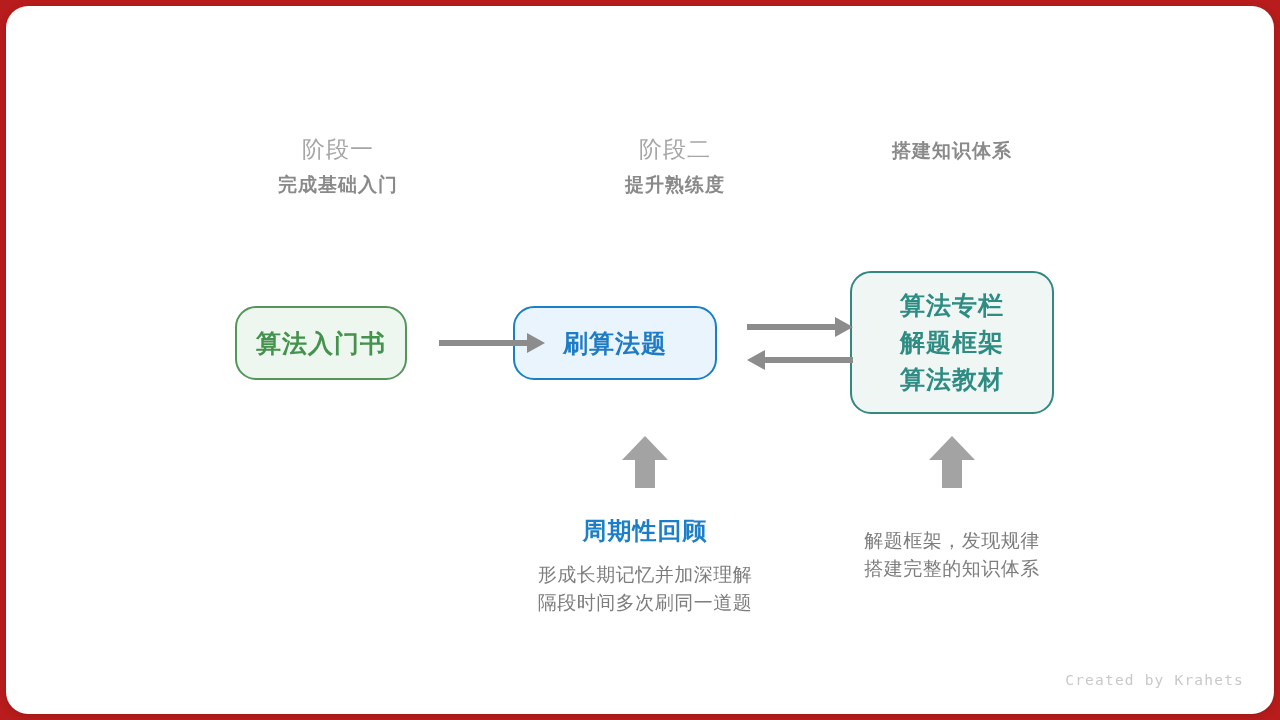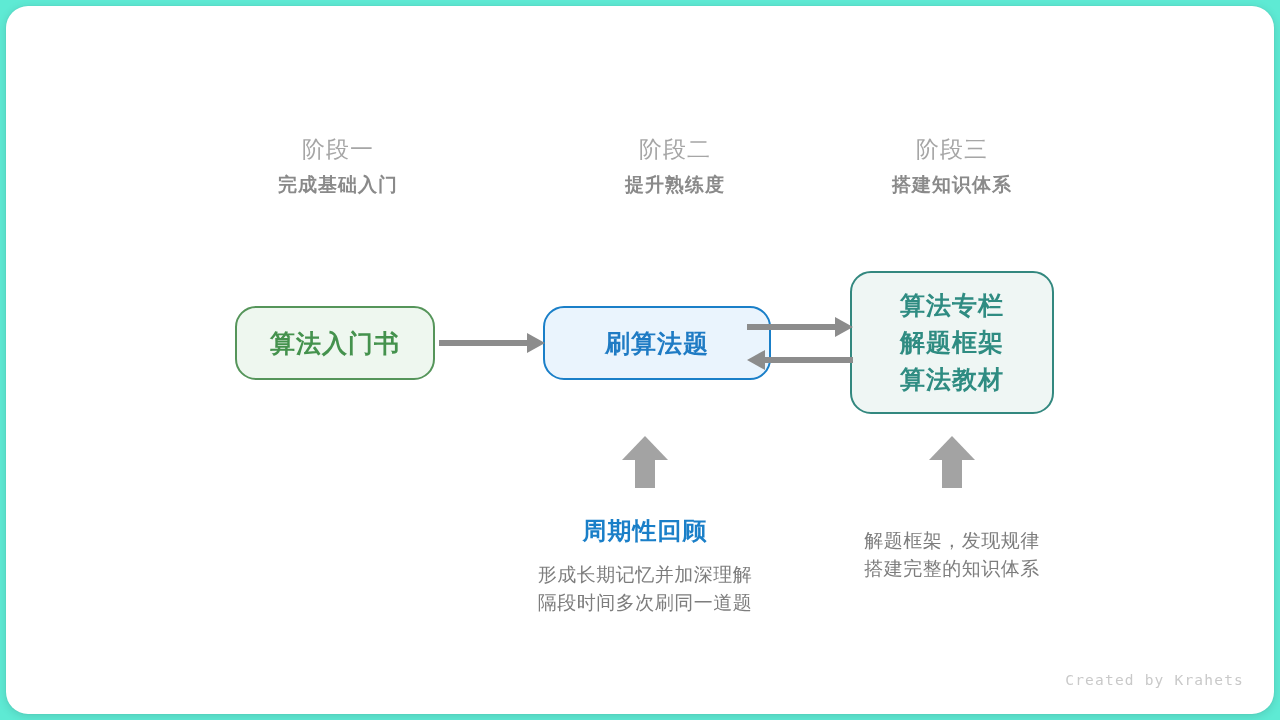--- a/index.html
+++ b/index.html
@@ -11,21 +11,21 @@
     width: 1280px;
     height: 720px;
     overflow: hidden;
     font-family: "Liberation Sans", "DejaVu Sans", sans-serif;
   }
 
   #canvas {
     position: relative;
     width: 1280px;
     height: 720px;
-    background: #5eead4;
+    background: #b91c1c;
   }
 
   
   #card {
     position: absolute;
     left: 6px;
     top: 6px;
     width: 1268px;
     height: 708px;
     background: #ffffff;
@@ -65,29 +65,29 @@
     box-sizing: border-box;
     border-radius: 21px;
     display: flex;
     flex-direction: column;
     align-items: center;
     justify-content: center;
     font-weight: bold;
   }
   #node-book {
     left: 229px; top: 300px;
-    width: 200px; height: 74px;
+    width: 172px; height: 74px;
     background: #eef7ef;
     border: 2.5px solid #55955a;
     color: #44924d;
     font-size: 25px;
   }
   #node-practice {
-    left: 537px; top: 300px;
-    width: 228px; height: 74px;
+    left: 507px; top: 300px;
+    width: 204px; height: 74px;
     background: #eaf4fd;
     border: 2.5px solid #1a7fc8;
     color: #1f7bc4;
     font-size: 25px;
     text-align: right;
   }
   #node-resources {
     left: 844px; top: 265px;
     width: 204px; height: 143px;
     background: #eff6f4;
@@ -214,21 +214,20 @@
 
     <div class="stage" id="stage1">
       <div class="stage-sub">阶段一</div>
       <div class="stage-title">完成基础入门</div>
     </div>
     <div class="stage" id="stage2">
       <div class="stage-sub">阶段二</div>
       <div class="stage-title">提升熟练度</div>
     </div>
     <div class="stage" id="stage3">
-      <div class="stage-sub">阶段三</div>
       <div class="stage-title">搭建知识体系</div>
     </div>
 
     <div class="node" id="node-book">
       <div class="node-line">算法入门书</div>
     </div>
 
     <div class="node" id="node-practice">
       <div class="node-line">刷算法题</div>
     </div>

